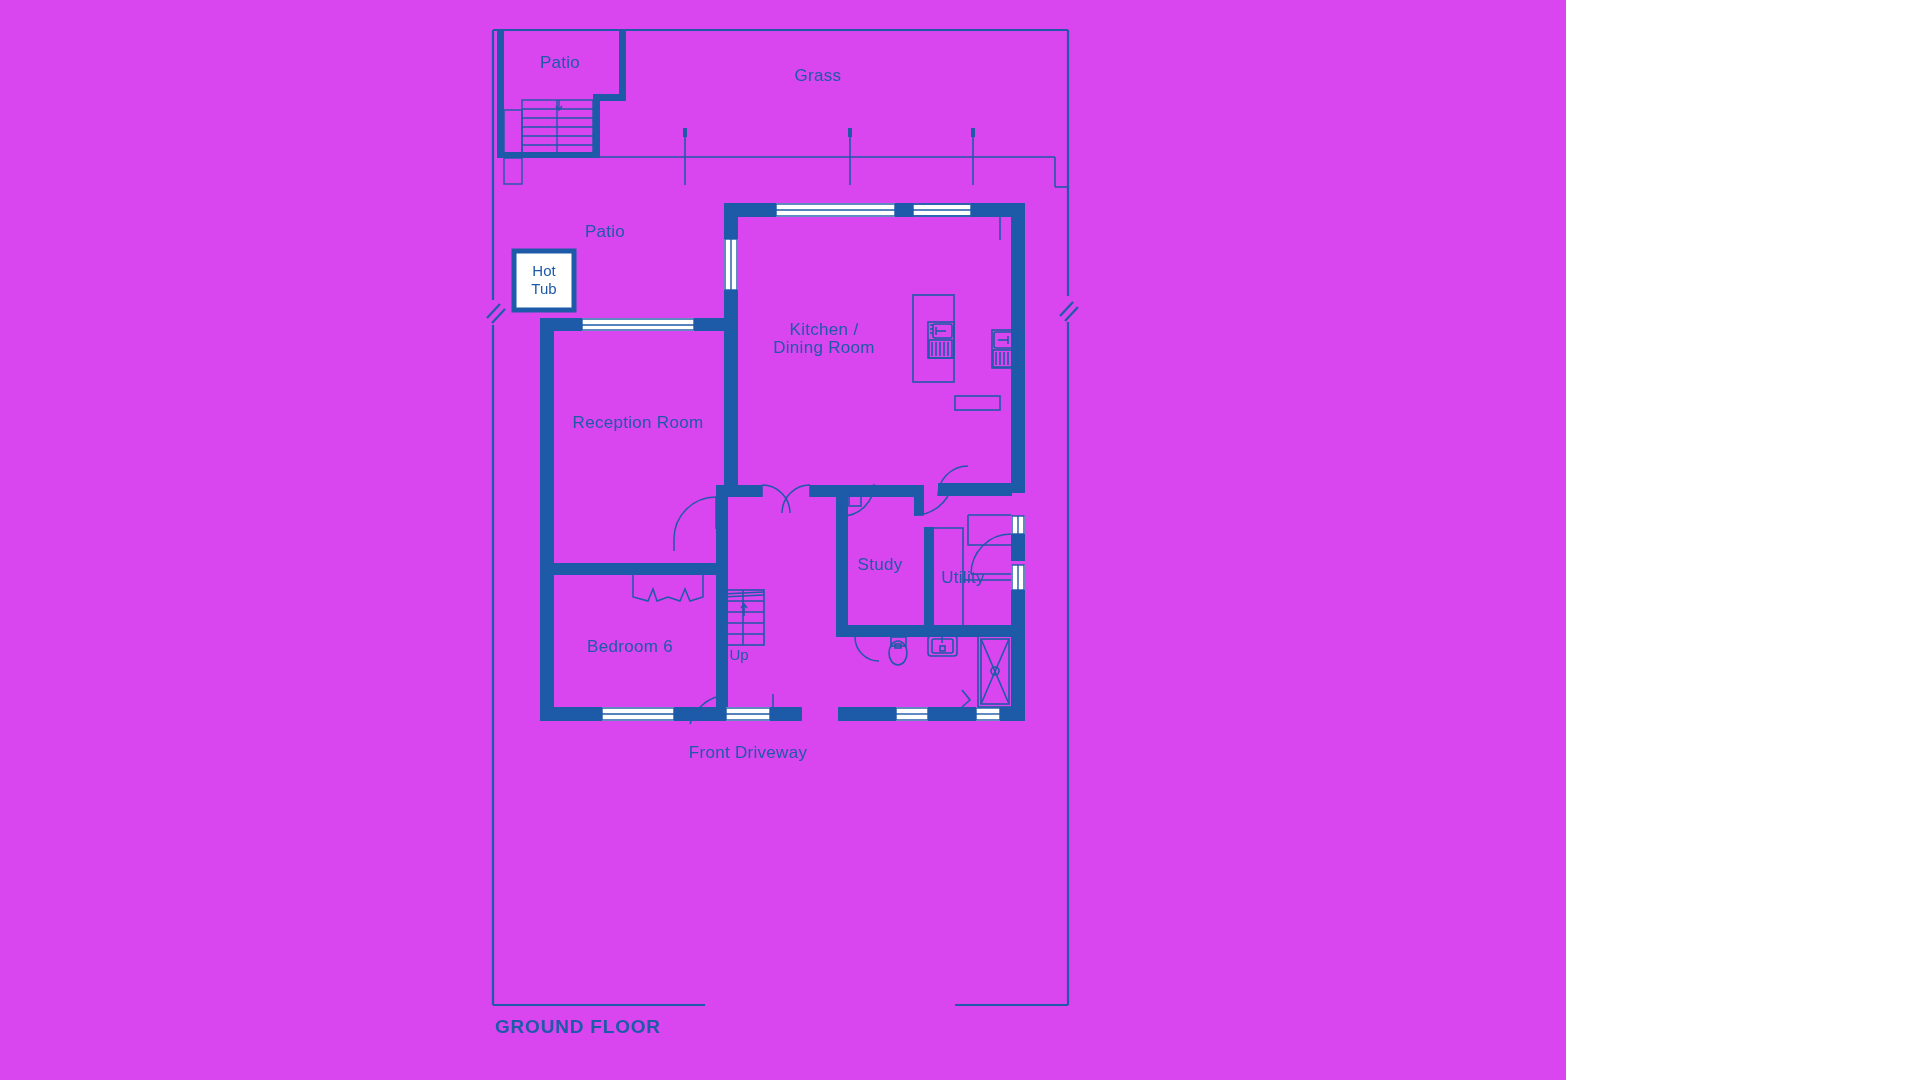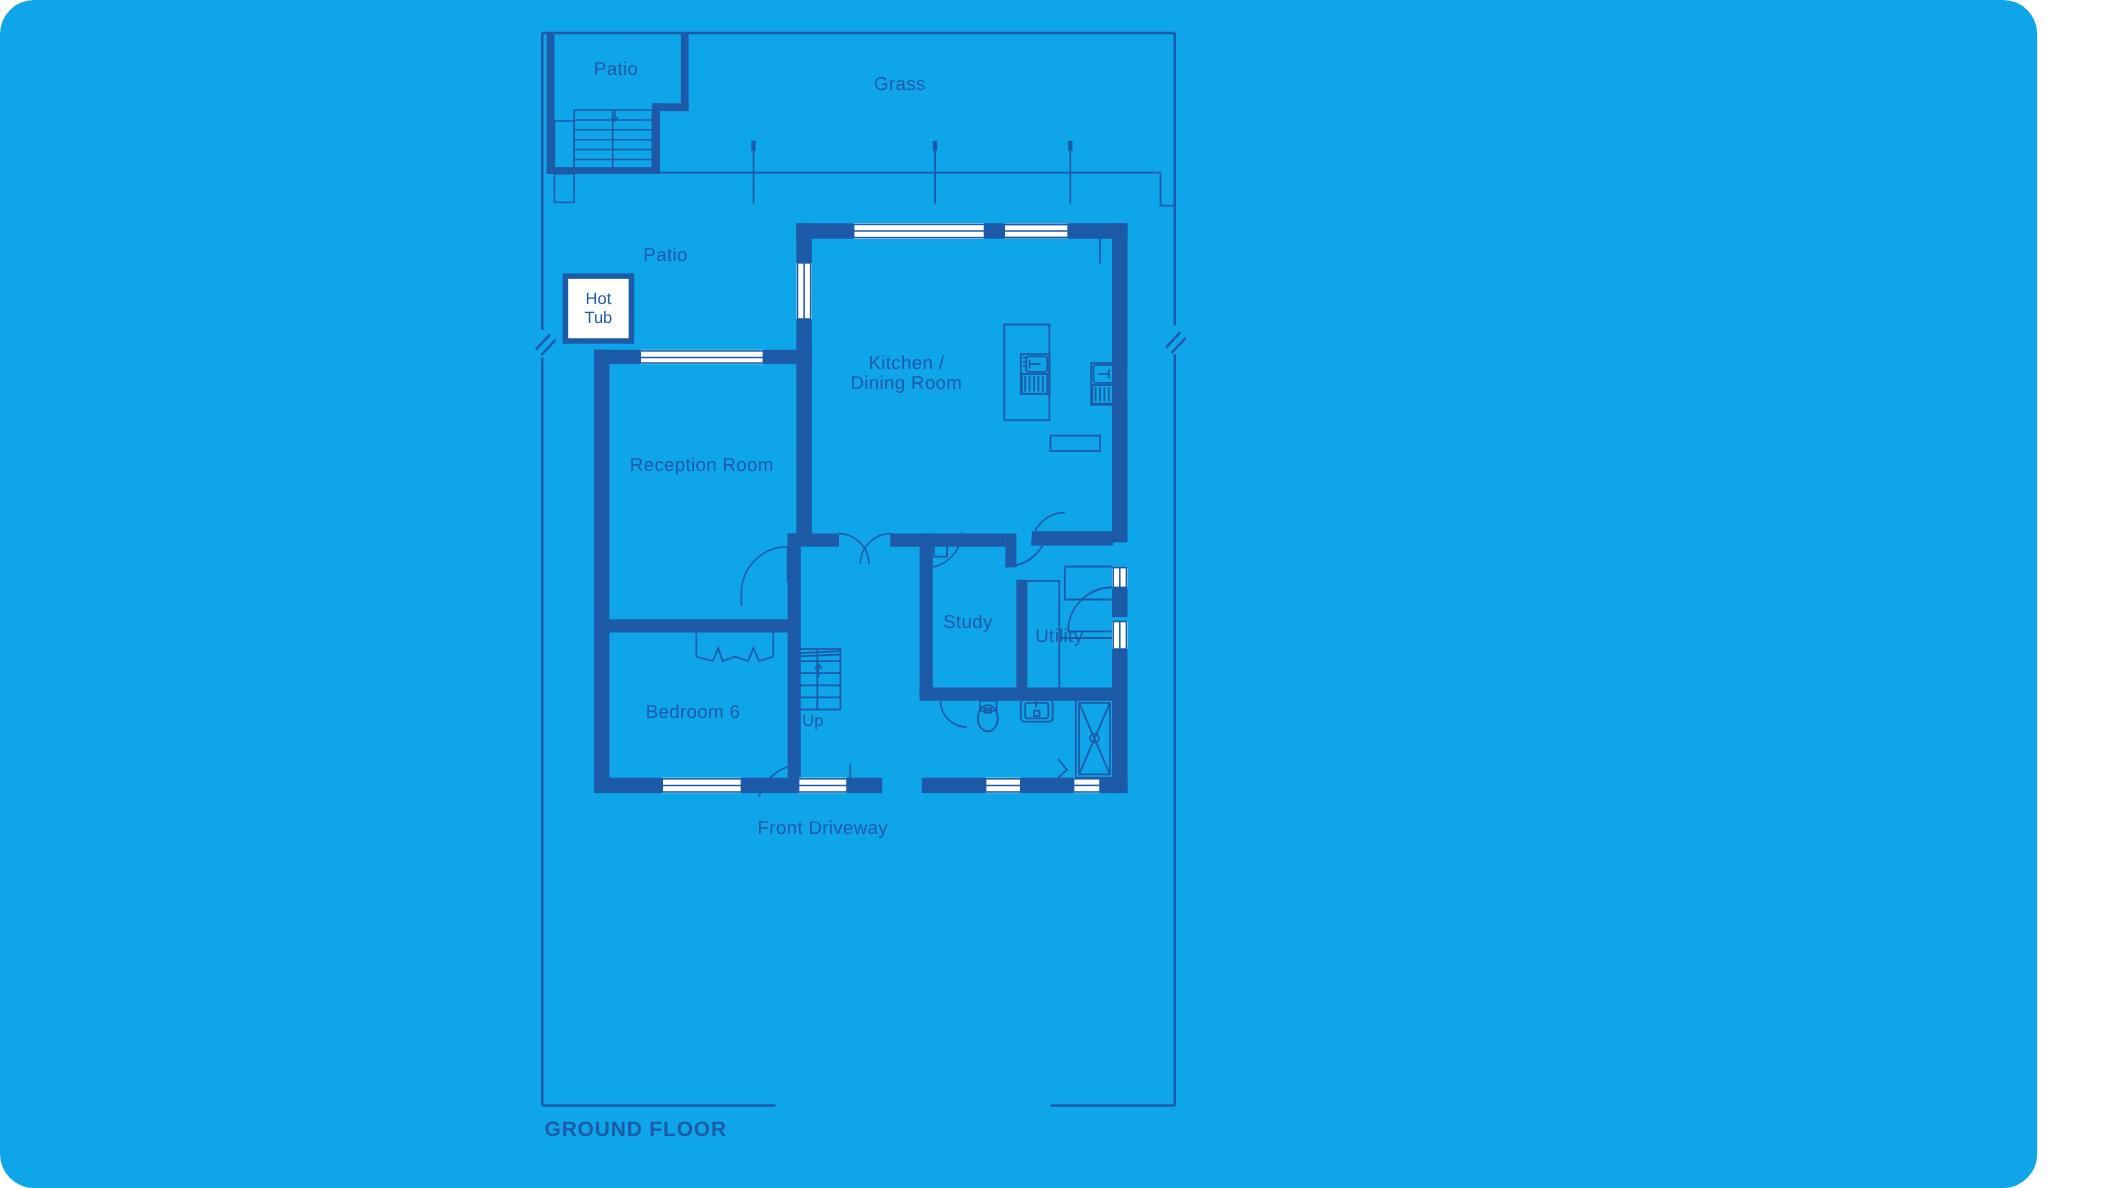--- a/index.html
+++ b/index.html
@@ -7,24 +7,23 @@
     margin: 0;
     padding: 0;
     background: #ffffff;
     width: 1920px;
     height: 1080px;
     overflow: hidden;
     font-family: "Liberation Sans", sans-serif;
   }
   #plan-root {
     position: relative;
-    width: 1852px;
+    width: 1566px;
     height: 1080px;
-    background: #0ea5e9;
-    border-radius: 31px;
+    background: #d946ef;
   }
   svg#floorplan {
     display: block;
     width: 1920px;
     height: 1080px;
   }
   .rm-label {
     font-family: "Liberation Sans", sans-serif;
     font-size: 17px;
     fill: #1d5aa8;

